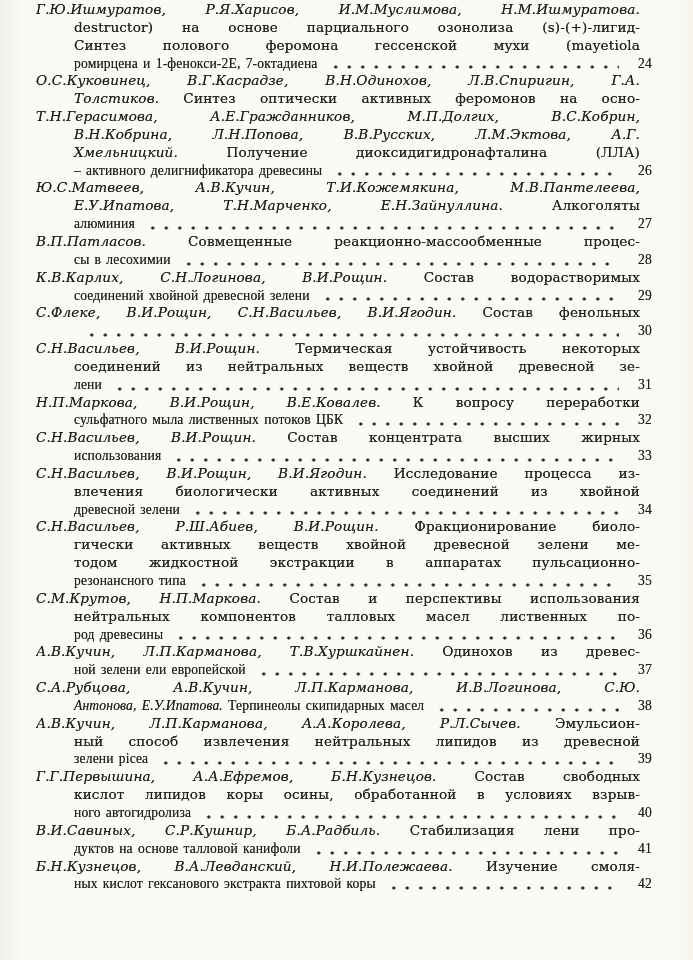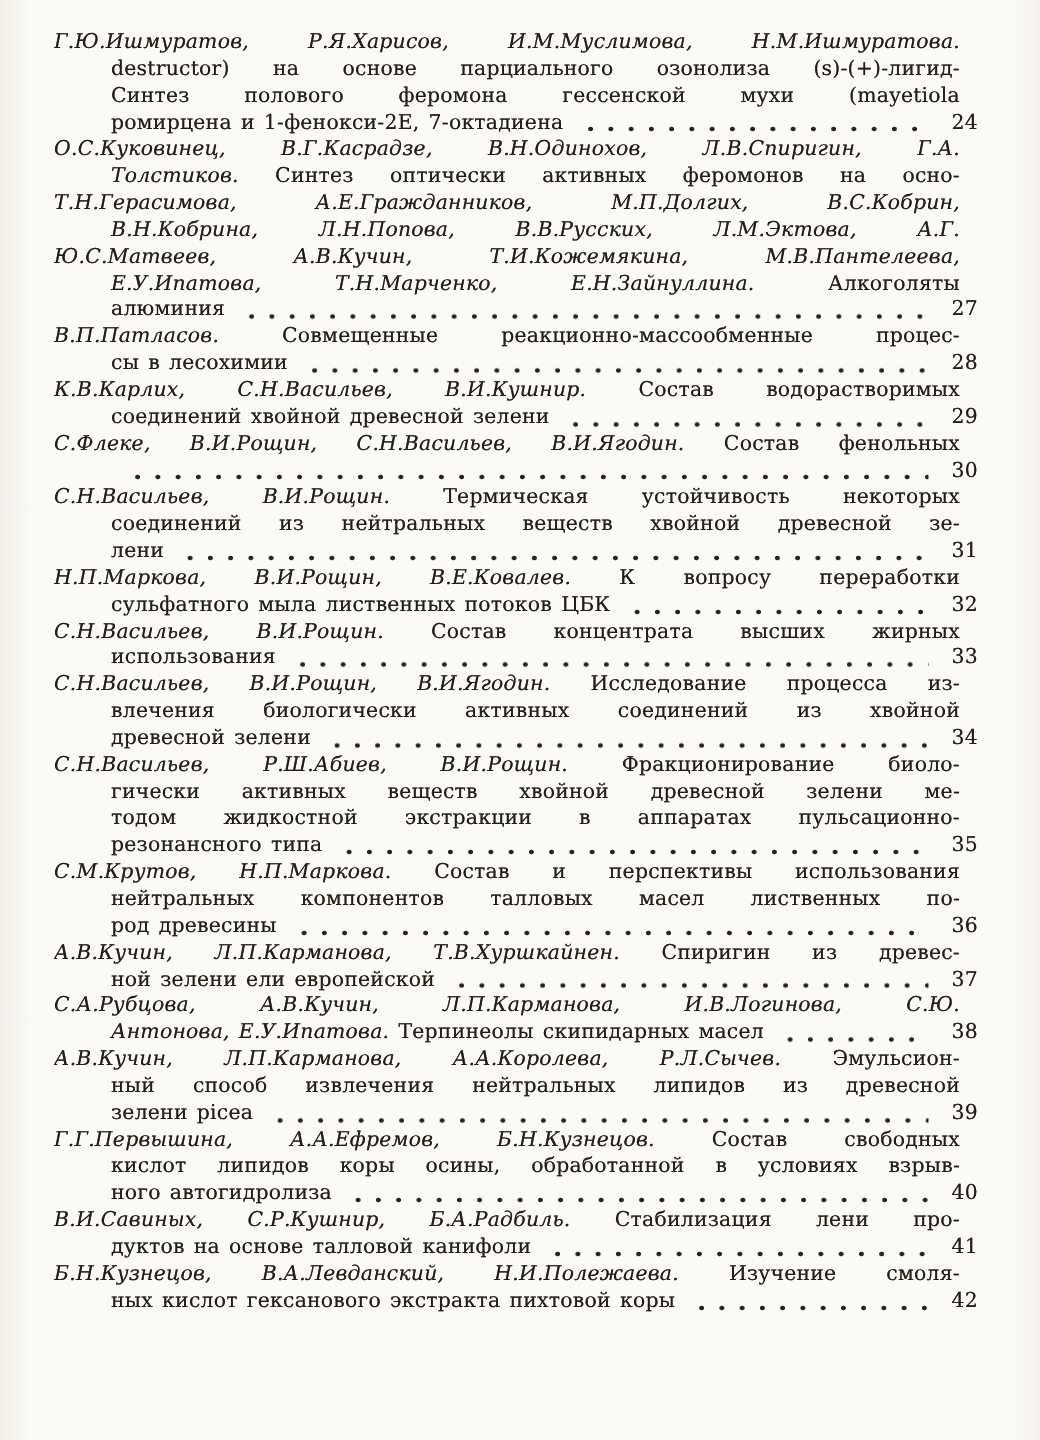--- a/index.html
+++ b/index.html
@@ -13,21 +13,21 @@
     height: 960px;
     overflow: hidden;
     background: #fbfaf6;
     background-image: linear-gradient(90deg, #f1efe8 0px, #fbfaf6 22px, #fbfaf6 672px, #f5f3ec 693px);
     font-family: "DejaVu Serif", "Liberation Serif", serif;
     color: #221f18;
   }
   .toc {
     position: absolute;
     left: 36px;
-    top: 20px;
+    top: 1px;
     width: 616px;
   }
   .entry { }
   .line {
     height: 17.85px;
     line-height: 17.85px;
     font-size: 13.6px;
     letter-spacing: 0.15px;
     word-spacing: 1.6px;
     text-shadow: 0 0 0.35px rgba(34,31,24,0.75);
@@ -36,20 +36,21 @@
     text-align: justify;
     text-align-last: justify;
     overflow: hidden;
     white-space: nowrap;
     padding-right: 12px;
   }
   .line.indent { padding-left: 38px; }
   .line.leaderline {
     display: flex;
     align-items: flex-end;
+    font-family: Liberation Serif, serif;
   }
   .line.leaderline .txt {
     white-space: nowrap;
     flex: 0 0 auto;
   }
   .dots {
     flex: 1 1 auto;
     align-self: flex-end;
     height: 4px;
     margin: 0 9px 3px 9px;
@@ -81,40 +82,46 @@
           <span class="pgnum">24</span>
         </div>
       </div>
       <div class="entry">
         <div class="line just"><span class="txt"><span class="i">О.С.Куковинец, В.Г.Касрадзе, В.Н.Одинохов, Л.В.Спиригин, Г.А.</span></span></div>
         <div class="line indent just"><span class="txt"><span class="i">Толстиков.</span><span class="r"> Синтез оптически активных феромонов на осно-</span></span></div>
       </div>
       <div class="entry">
         <div class="line just"><span class="txt"><span class="i">Т.Н.Герасимова, А.Е.Гражданников, М.П.Долгих, В.С.Кобрин,</span></span></div>
         <div class="line indent just"><span class="txt"><span class="i">В.Н.Кобрина, Л.Н.Попова, В.В.Русских, Л.М.Эктова, А.Г.</span></span></div>
+        <div class="line indent just"><span class="txt"><span class="i">Хмельницкий.</span><span class="r"> Получение диоксидигидронафталина (ЛЛА)</span></span></div>
+        <div class="line indent leaderline">
+          <span class="txt"><span class="r">– активного делигнификатора древесины</span></span>
+          <span class="dots"></span>
+          <span class="pgnum">26</span>
+        </div>
       </div>
       <div class="entry">
         <div class="line just"><span class="txt"><span class="i">Ю.С.Матвеев, А.В.Кучин, Т.И.Кожемякина, М.В.Пантелеева,</span></span></div>
         <div class="line indent just"><span class="txt"><span class="i">Е.У.Ипатова, Т.Н.Марченко, Е.Н.Зайнуллина.</span><span class="r"> Алкоголяты</span></span></div>
         <div class="line indent leaderline">
           <span class="txt"><span class="r">алюминия</span></span>
           <span class="dots"></span>
           <span class="pgnum">27</span>
         </div>
       </div>
       <div class="entry">
         <div class="line just"><span class="txt"><span class="i">В.П.Патласов.</span><span class="r"> Совмещенные реакционно-массообменные процес-</span></span></div>
         <div class="line indent leaderline">
           <span class="txt"><span class="r">сы в лесохимии</span></span>
           <span class="dots"></span>
           <span class="pgnum">28</span>
         </div>
       </div>
       <div class="entry">
-        <div class="line just"><span class="txt"><span class="i">К.В.Карлих, С.Н.Васильев, В.И.Кушнир.</span><span class="r"> Состав водорастворимых</span></span></div>
+        <div class="line just"><span class="txt"><span class="i">К.В.Карлих, С.Н.Логинова, В.И.Рощин.</span><span class="r"> Состав водорастворимых</span></span></div>
         <div class="line indent leaderline">
           <span class="txt"><span class="r">соединений хвойной древесной зелени</span></span>
           <span class="dots"></span>
           <span class="pgnum">29</span>
         </div>
       </div>
       <div class="entry">
         <div class="line just"><span class="txt"><span class="i">С.Флеке, В.И.Рощин, С.Н.Васильев, В.И.Ягодин.</span><span class="r"> Состав фенольных</span></span></div>
         <div class="line indent leaderline">
           <span class="dots"></span>
@@ -168,21 +175,21 @@
       <div class="entry">
         <div class="line just"><span class="txt"><span class="i">С.М.Крутов, Н.П.Маркова.</span><span class="r"> Состав и перспективы использования</span></span></div>
         <div class="line indent just"><span class="txt"><span class="r">нейтральных компонентов талловых масел лиственных по-</span></span></div>
         <div class="line indent leaderline">
           <span class="txt"><span class="r">род древесины</span></span>
           <span class="dots"></span>
           <span class="pgnum">36</span>
         </div>
       </div>
       <div class="entry">
-        <div class="line just"><span class="txt"><span class="i">А.В.Кучин, Л.П.Карманова, Т.В.Хуршкайнен.</span><span class="r"> Спиригин из древес-</span></span></div>
+        <div class="line just"><span class="txt"><span class="i">А.В.Кучин, Л.П.Карманова, Т.В.Хуршкайнен.</span><span class="r"> Одинохов из древес-</span></span></div>
         <div class="line indent leaderline">
           <span class="txt"><span class="r">ной зелени ели европейской</span></span>
           <span class="dots"></span>
           <span class="pgnum">37</span>
         </div>
       </div>
       <div class="entry">
         <div class="line just"><span class="txt"><span class="i">С.А.Рубцова, А.В.Кучин, Л.П.Карманова, И.В.Логинова, С.Ю.</span></span></div>
         <div class="line indent leaderline">
           <span class="txt"><span class="i">Антонова, Е.У.Ипатова.</span><span class="r"> Терпинеолы скипидарных масел</span></span>

